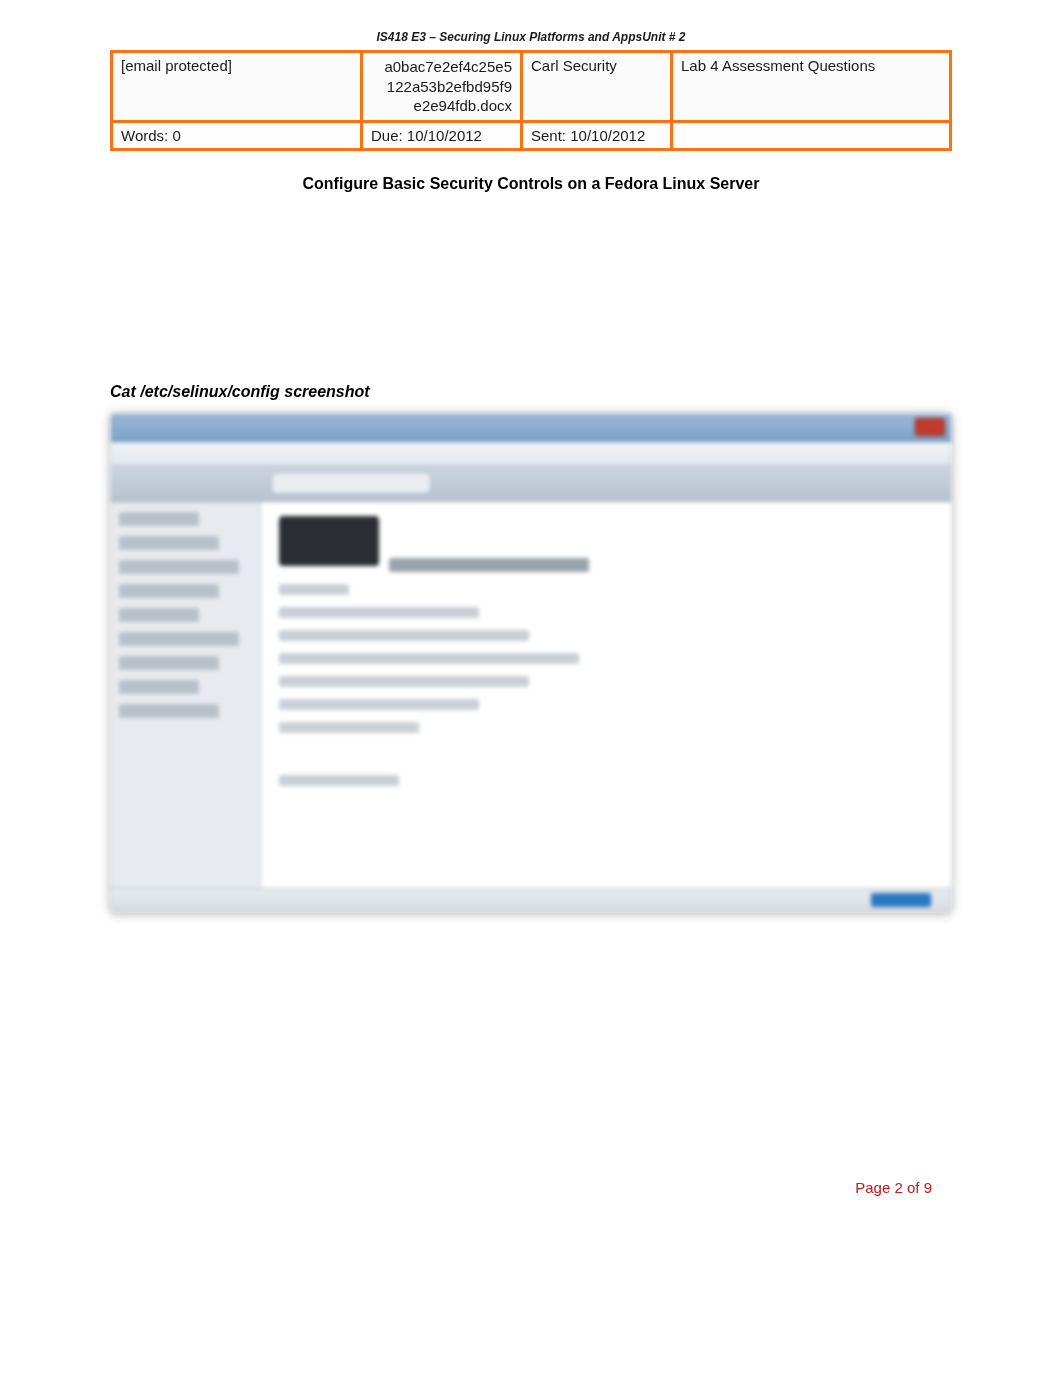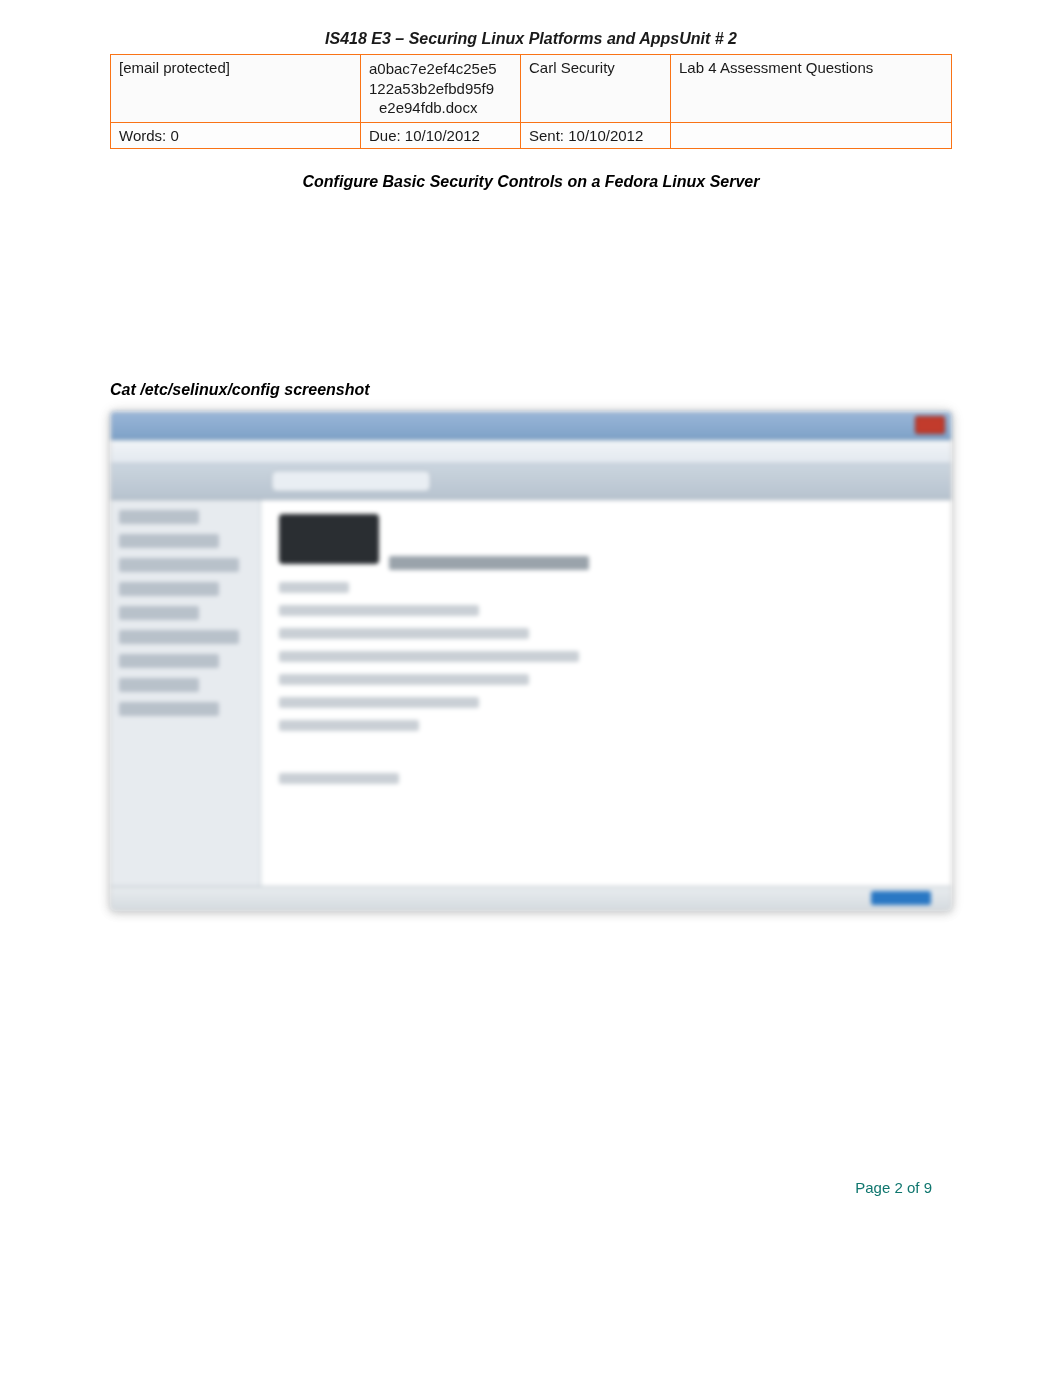--- a/index.html
+++ b/index.html
@@ -15,52 +15,51 @@
       position: relative;
       color: #000;
     }
     .page-container {
       padding: 30px 110px 40px 110px;
     }
     .doc-header-title {
       text-align: center;
       font-weight: bold;
       font-style: italic;
-      font-size: 16px;
+      font-size: 12px;
       margin-bottom: 6px;
       color: #1a1a1a;
     }
     .info-table {
       width: 100%;
       border-collapse: collapse;
       background: #fafafa;
     }
     .info-table td {
       padding: 4px 8px;
       vertical-align: top;
       font-size: 15px;
       color: #1a1a1a;
-      border: 1px solid #f97316;
+      border: 3px solid #f97316;
       background: #fdfdfd;
     }
     .info-table tr:first-child td {
       background: #fbfbfb;
     }
     .col-1 { width: 250px; }
     .col-2 { width: 160px; }
     .col-3 { width: 150px; }
     .col-4 { }
     .filename-cell {
-      text-align: left;
+      text-align: right;
       line-height: 1.3;
     }
     .doc-subtitle {
       text-align: center;
       font-weight: bold;
-      font-style: italic;
       font-size: 16px;
       margin-top: 24px;
     }
     .screenshot-caption {
       text-align: left;
       font-weight: bold;
       font-style: italic;
       font-size: 16px;
       margin-top: 190px;
       margin-bottom: 12px;
@@ -185,21 +184,21 @@
     }
     .image-shadow {
       box-shadow: 0 0 14px rgba(0,0,0,0.12);
       border-radius: 6px;
     }
     .page-footer {
       position: absolute;
       bottom: 180px;
       right: 130px;
       font-size: 15px;
-      color: #0f766e;
+      color: #b91c1c;
     }
   </style>
 </head>
 <body>
 
 <div class="page-container">
   <div class="doc-header-title">IS418 E3 – Securing Linux Platforms and AppsUnit # 2</div>
 
   <table class="info-table">
     <tbody>

